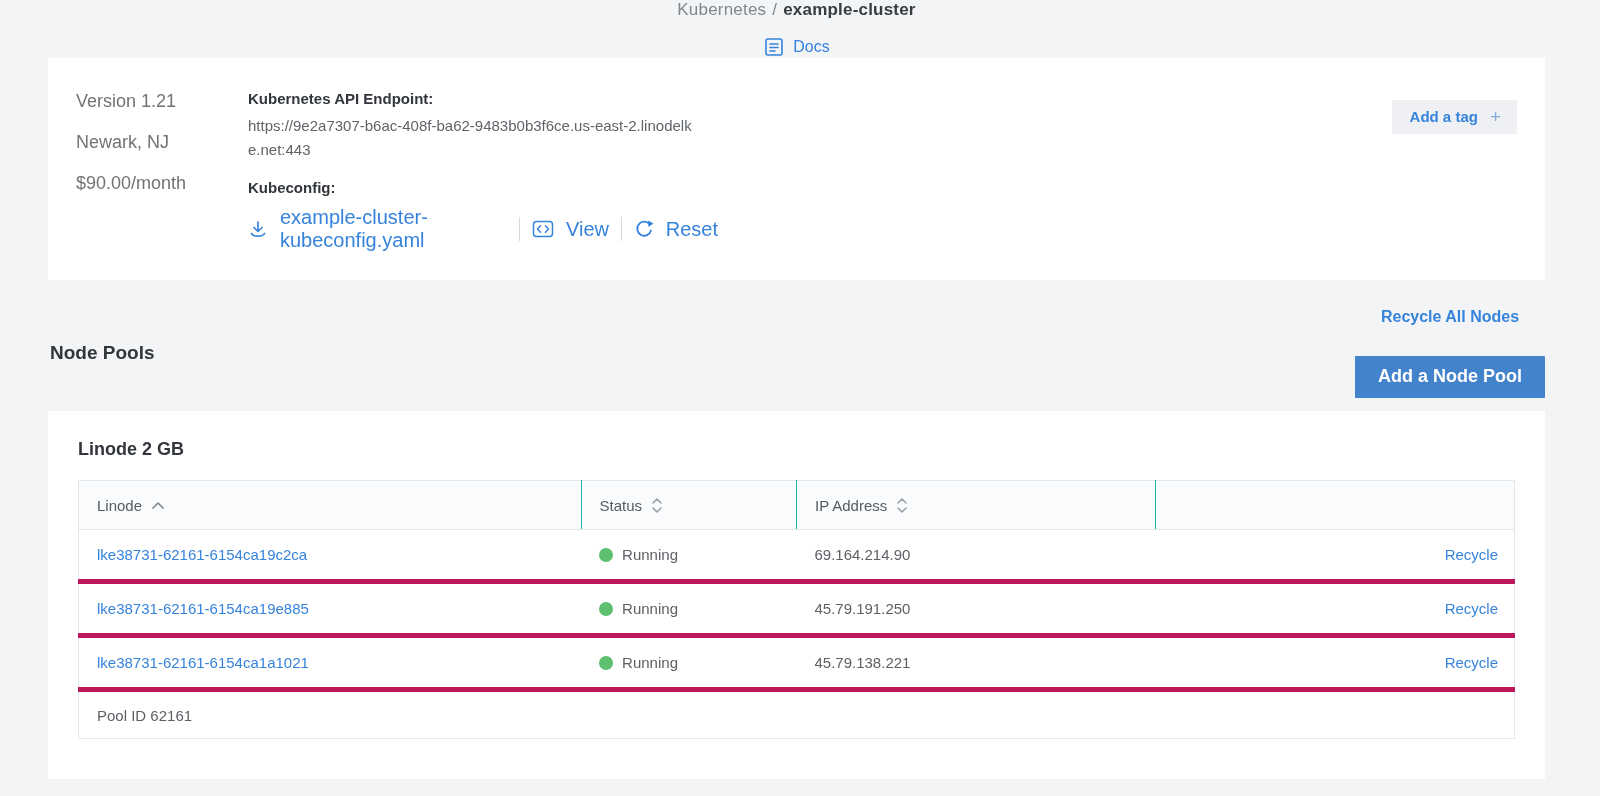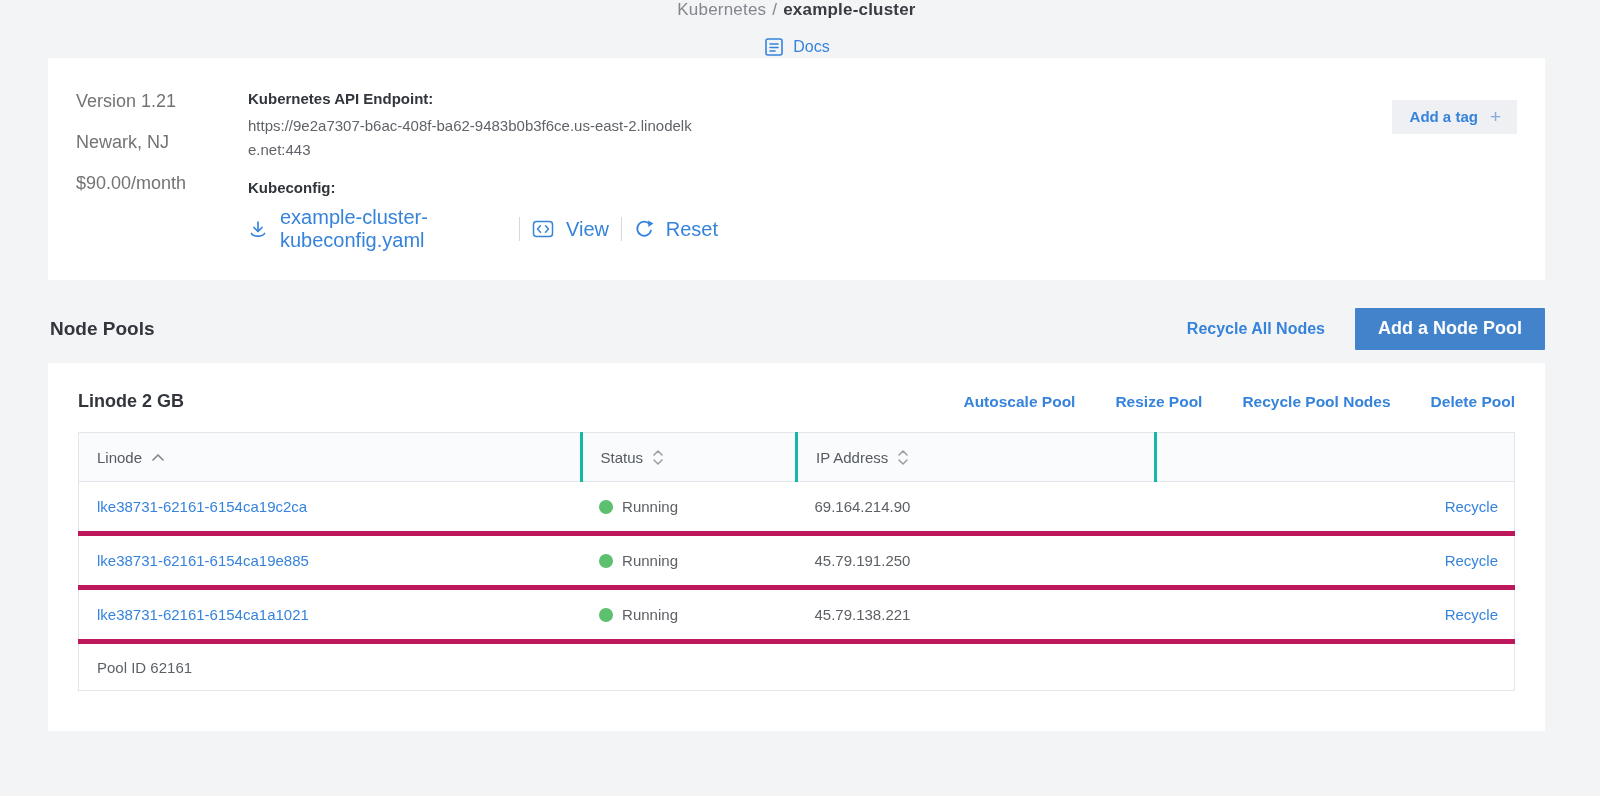--- a/index.html
+++ b/index.html
@@ -62,41 +62,41 @@
     background: #eef0f3; border: none; cursor: pointer;
     padding: 8px 16px 9px 18px;
     color: #3683dc; font-size: 15px; font-weight: 700;
     font-family: Liberation Sans, sans-serif;
   }
   .add-tag .plus { font-size: 19px; font-weight: 400; color: #86abdc; line-height: 14px; }
 
   
   .pools-header { margin-top: 28px; display: flex; align-items: center; justify-content: space-between; }
   .pools-title { font-size: 19px; font-weight: 700; color: #32363c; padding-left: 2px; }
-  .pools-actions { display: flex; align-items: center; gap: 30px; }
+  .pools-actions { display: flex; align-items: center; gap: 30px; flex-direction: column; }
   .recycle-all { color: #3683dc; font-size: 16px; font-weight: 700; }
   .add-pool-btn {
     background: #4383cb; color: #ffffff; border: none; cursor: pointer;
     font-size: 18px; font-weight: 700; font-family: "Liberation Sans", sans-serif;
     padding: 10px 23px 11px 23px; border-radius: 1px;
   }
 
   
   .pool-card { margin-top: 13px; padding: 28px 30px 40px 30px; }
   .pool-head { display: flex; align-items: center; justify-content: space-between; }
   .pool-name { font-size: 18px; font-weight: 700; color: #32363c; }
   .pool-links { display: flex; gap: 40px; }
   .pool-links a { color: #3683dc; font-size: 15.5px; font-weight: 700; }
 
   table.nodes { width: 100%; border-collapse: collapse; margin-top: 20px; border: 1px solid #e3e6ea; font-size: 15px; }
   .nodes thead th {
     background: #fafbfc; height: 49px; text-align: left; font-weight: 400;
     color: #555b61; padding-left: 18px; border-bottom: 1px solid #e3e6ea;
   }
-  .nodes thead th.has-div { border-right: 3px solid #14b8a6; }
+  .nodes thead th.has-div { border-right: 1px solid #14b8a6; }
   .th-inner { display: inline-flex; align-items: center; gap: 9px; cursor: pointer; }
   .col-linode { width: 35%; }
   .col-status { width: 15%; }
   .col-ip { width: 25%; }
   .col-action { width: 25%; }
   .nodes tbody td { height: 49px; border-bottom: 5px solid #be185d; padding-left: 18px; color: #5d6166; }
   .nodes tbody tr:last-child td { border-bottom: 1px solid #e3e6ea; }
   .linode-link { color: #3683dc; }
   .status-cell { display: flex; align-items: center; gap: 9px; height: 49px; }
   .status-dot { width: 14px; height: 14px; border-radius: 50%; background: #5cc06e; }
@@ -186,26 +186,20 @@
     <div class="pools-title">Node Pools</div>
     <div class="pools-actions">
       <a class="recycle-all">Recycle All Nodes</a>
       <button class="add-pool-btn">Add a Node Pool</button>
     </div>
   </div>
 
   <div class="card pool-card">
     <div class="pool-head">
       <div class="pool-name">Linode 2 GB</div>
-      <div class="pool-links">
-        <a>Autoscale Pool</a>
-        <a>Resize Pool</a>
-        <a>Recycle Pool Nodes</a>
-        <a>Delete Pool</a>
-      </div>
     </div>
 
     <table class="nodes">
       <thead>
         <tr>
           <th class="col-linode has-div">
             <span class="th-inner">
               <span>Linode</span>
               <span class="icon">
                 <svg width="14" height="9" viewBox="0 0 14 9" fill="none" stroke="#83888e" stroke-width="1.7" stroke-linecap="round" stroke-linejoin="round">

